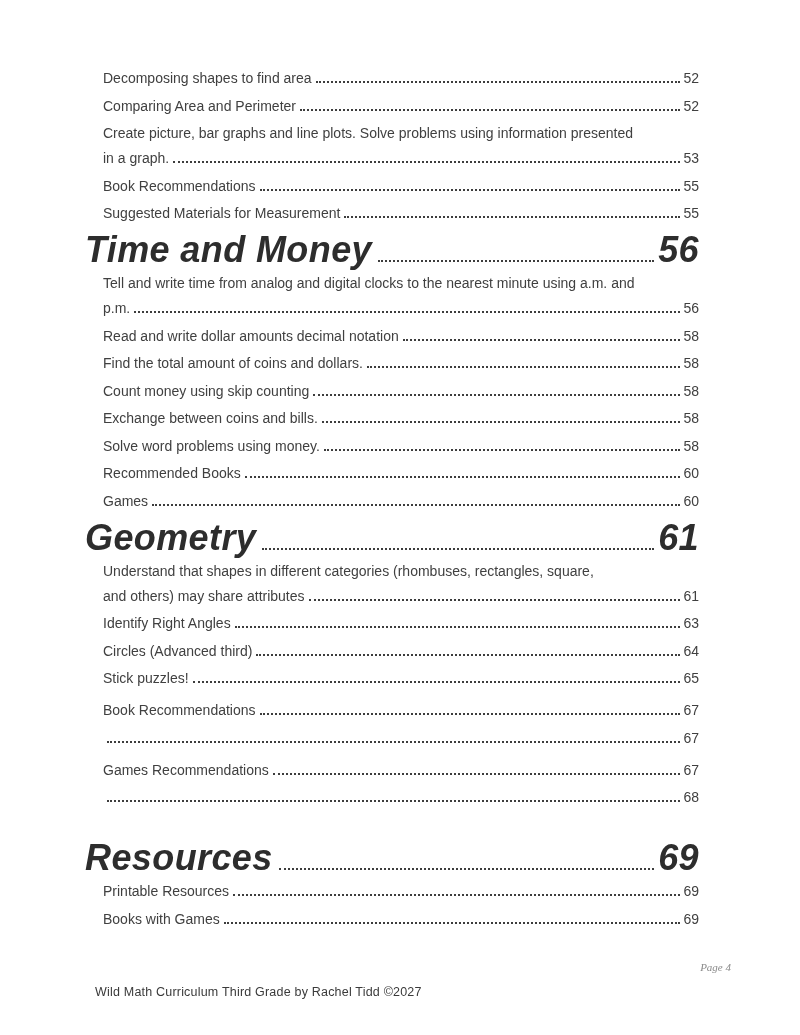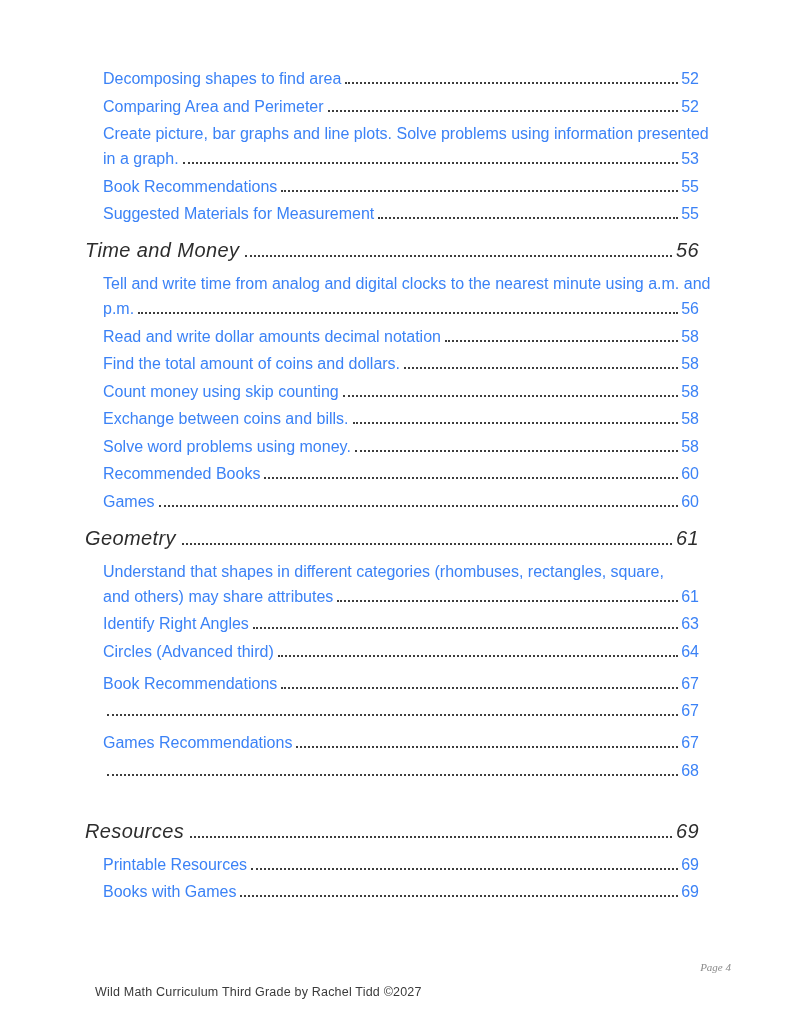--- a/index.html
+++ b/index.html
@@ -14,44 +14,44 @@
     overflow: hidden;
   }
   .toc {
     position: absolute;
     left: 85px;
     top: 66px;
     width: 640px;
   }
   .toc-entry {
     margin: 0 0 2.5px 18px;
-    font-size: 16px;
+    font-size: 14px;
     line-height: 25px;
-    color: #3b82f6;
+    color: #404040;
   }
   .pre-line { white-space: nowrap; }
   .toc-row {
     display: flex;
     align-items: baseline;
     padding-right: 26px;
   }
   .toc-text { flex: 0 0 auto; white-space: nowrap; }
   .toc-leader {
     flex: 1 1 auto;
     min-width: 12px;
     border-bottom: 2px dotted #3d3d3d;
     margin: 0 3px 0 4px;
   }
   .toc-page-num { flex: 0 0 auto; }
   .toc-heading {
     margin: 6px 0 3px 0;
-    font-size: 20px;
+    font-size: 36px;
     line-height: 36px;
     font-style: italic;
-    font-weight: 400;
+    font-weight: 700;
     letter-spacing: 0.4px;
     color: #2d2d2d;
   }
   .toc-heading .toc-leader { margin: 0 4px 0 6px; }
   .toc-entry.group-break { margin-top: 7px; }
   .toc-heading.group-break { margin-top: 30px; }
   .footer-page {
     position: absolute;
     top: 961px;
     right: 69px;
@@ -196,20 +196,27 @@
           <span class="toc-page-num">63</span>
         </div>
       </div>
       <div class="toc-entry">
         <div class="toc-row">
           <span class="toc-text">Circles (Advanced third)</span>
           <span class="toc-leader"></span>
           <span class="toc-page-num">64</span>
         </div>
       </div>
+      <div class="toc-entry">
+        <div class="toc-row">
+          <span class="toc-text">Stick puzzles!</span>
+          <span class="toc-leader"></span>
+          <span class="toc-page-num">65</span>
+        </div>
+      </div>
       <div class="toc-entry group-break">
         <div class="toc-row">
           <span class="toc-text">Book Recommendations</span>
           <span class="toc-leader"></span>
           <span class="toc-page-num">67</span>
         </div>
       </div>
       <div class="toc-entry">
         <div class="toc-row">
           <span class="toc-leader"></span>

